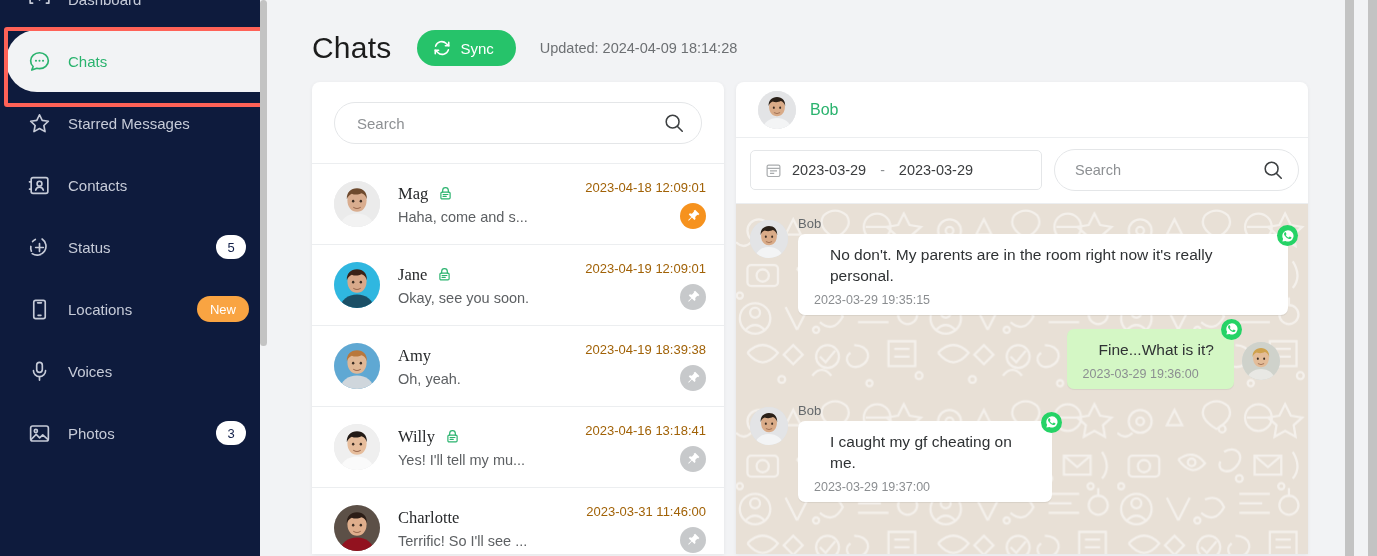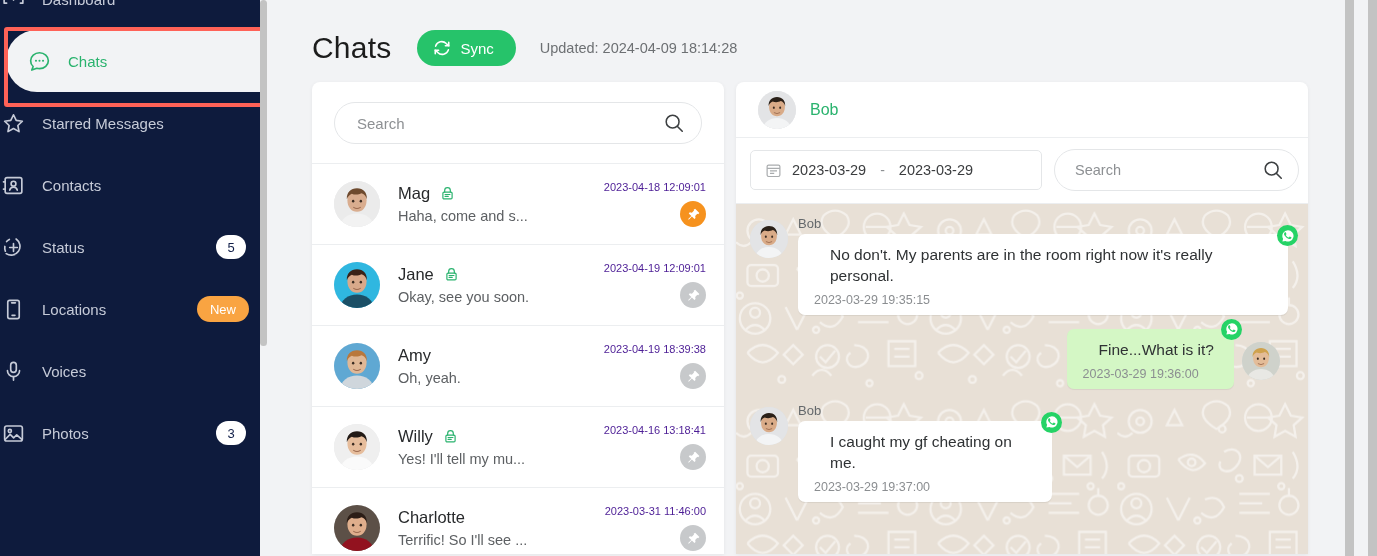--- a/index.html
+++ b/index.html
@@ -24,20 +24,21 @@
     background: #0e1b3d;
     flex: 0 0 260px;
     overflow: hidden;
   }
   .nav-list { position: relative; padding-top: 0; }
   .nav-item {
     position: relative;
     display: flex;
     align-items: center;
     height: 62px;
+    padding-left: 26px;
     color: #c6cbd8;
     font-size: 15px;
     cursor: pointer;
     user-select: none;
   }
   .nav-item .nav-icon {
     width: 26px; height: 26px;
     display: flex; align-items: center; justify-content: center;
     flex: 0 0 26px;
     margin-right: 16px;
@@ -191,39 +192,39 @@
     border-radius: 50%;
     flex: 0 0 46px;
     margin-right: 18px;
     overflow: hidden;
     position: relative;
     background: #e9eaec;
   }
   .avatar svg { display:block; width:100%; height:100%; }
   .chat-mid { flex: 1 1 auto; min-width: 0; }
   .chat-name-line { display: flex; align-items: center; gap: 9px; }
-  .chat-name { font-size: 16.5px; color: #27292b; }
+  .chat-name { font-size: 16.5px; color: #27292b; font-family: Liberation Serif, serif; }
   .lock-ico { display: flex; }
   .chat-snippet {
     font-size: 14.5px;
     color: #5d6063;
     margin-top: 5px;
     white-space: nowrap;
     overflow: hidden;
     text-overflow: ellipsis;
     max-width: 190px;
   }
   .chat-right {
     display: flex;
     flex-direction: column;
     align-items: flex-end;
     gap: 8px;
     flex: 0 0 auto;
   }
-  .chat-time { font-size: 11px; color: #4c1d95; white-space: nowrap; }
+  .chat-time { font-size: 13px; color: #a16207; white-space: nowrap; }
   .pin {
     width: 26px; height: 26px;
     border-radius: 50%;
     background: #c7c9cb;
     display: flex; align-items: center; justify-content: center;
   }
   .pin.pinned { background: #f6921e; }
 
   
   .convo {

